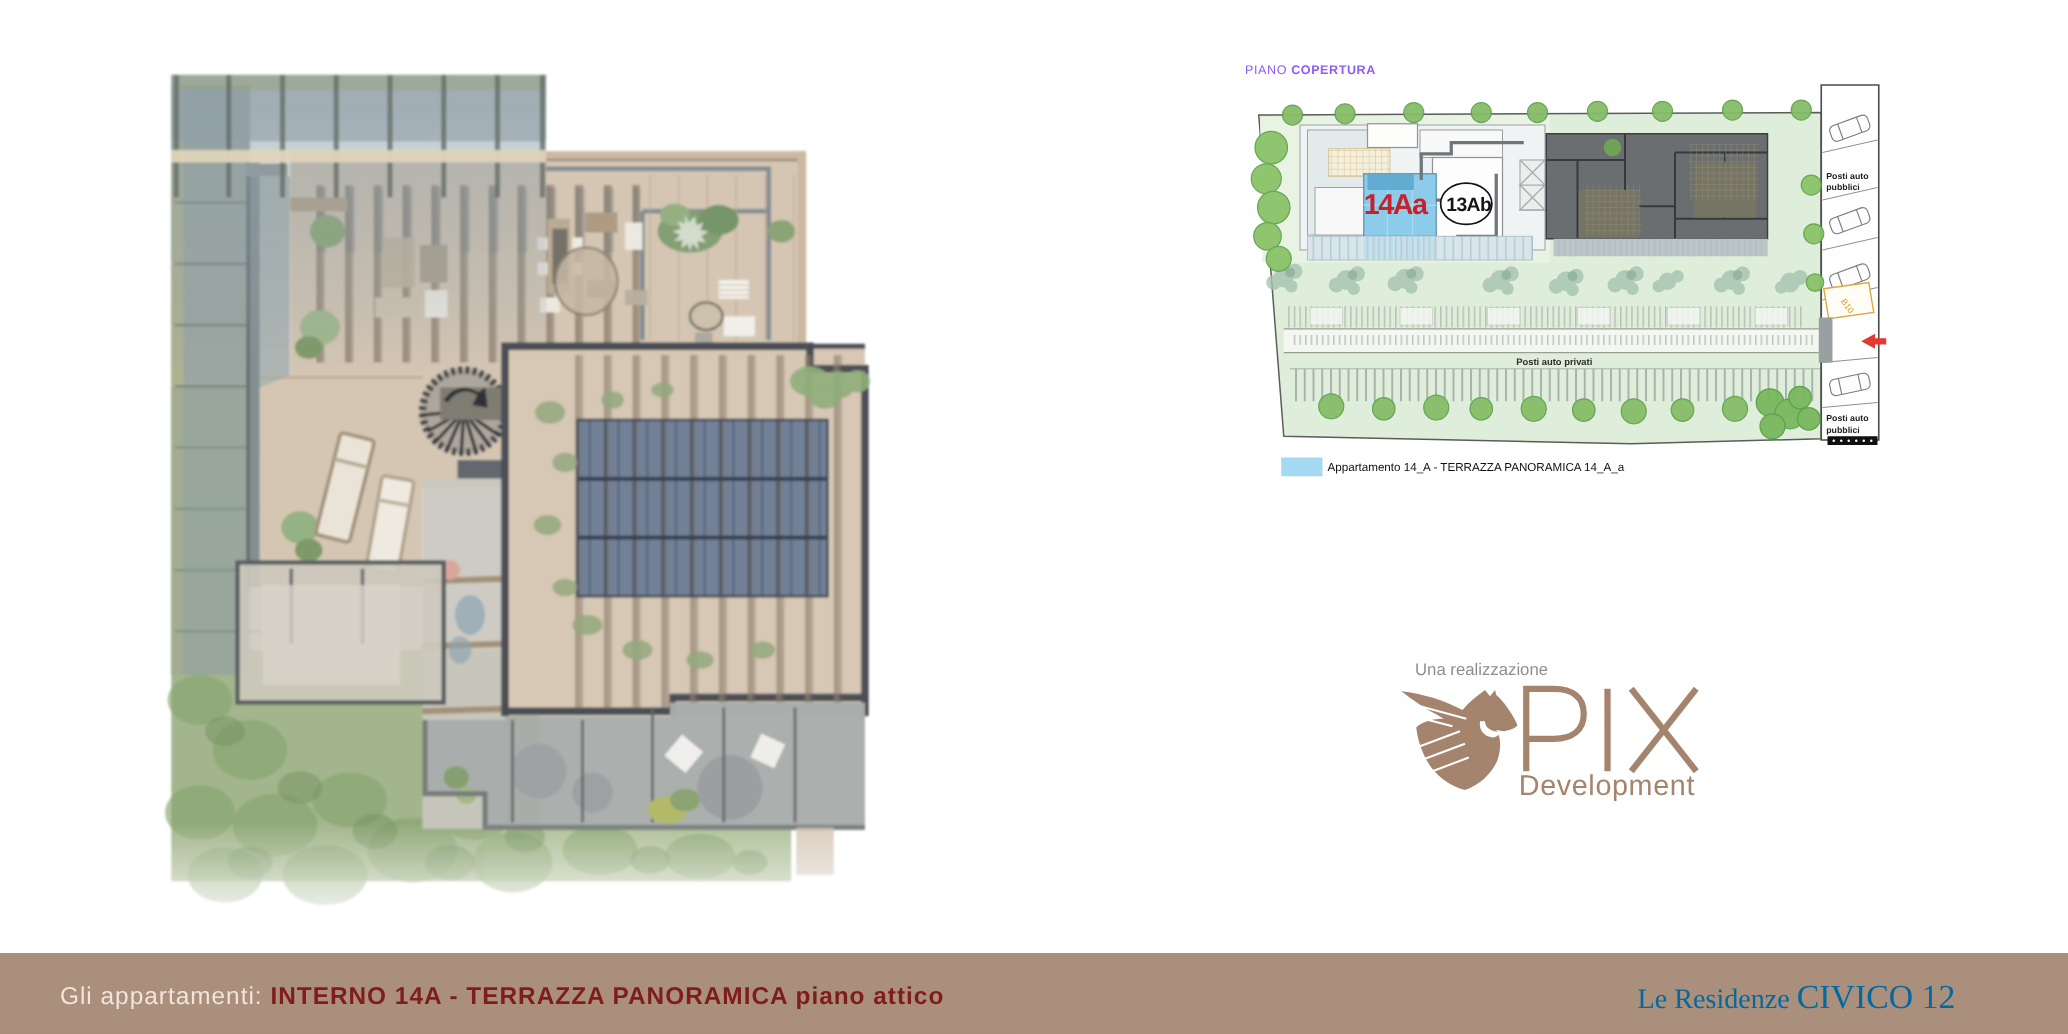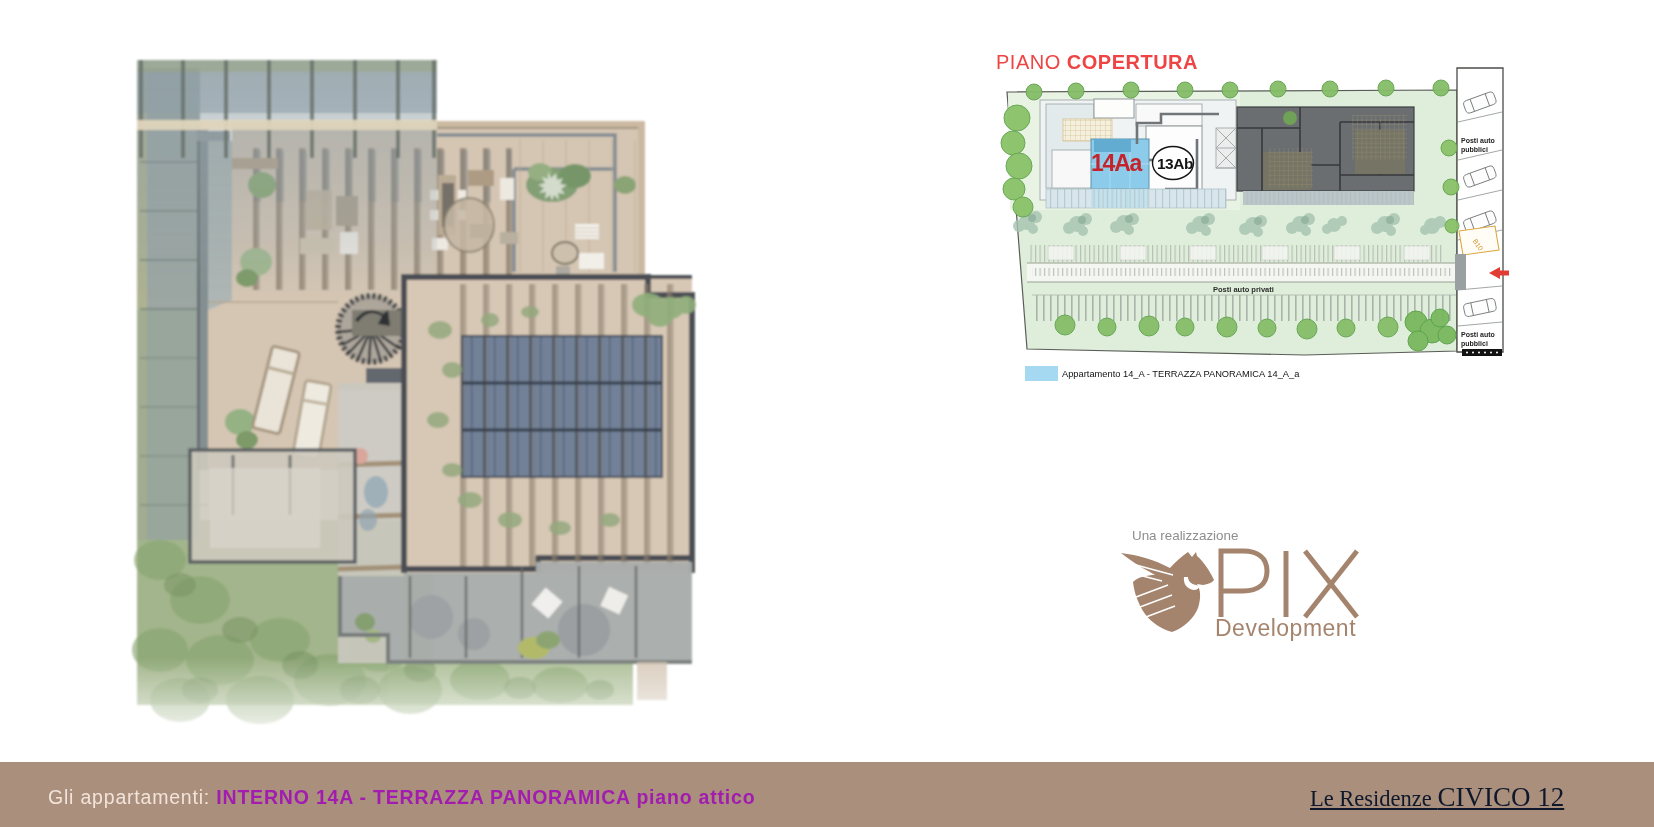--- a/index.html
+++ b/index.html
@@ -305,21 +305,21 @@
     <path d="M340,576 L340,635 L388,635 L388,662 L692,662" fill="none" stroke="#6f7573" stroke-width="4"></path>
 
     <rect x="637" y="662" width="30" height="38" fill="#cdbda9" opacity="0.8"></rect>
     <rect x="130" y="55" width="600" height="650" fill="#ffffff" opacity="0.05"></rect>
 
     <rect x="100" y="658" width="640" height="92" fill="url(#fadeWhite)"></rect>
     <rect x="100" y="744" width="640" height="46" fill="#ffffff"></rect>
   </g>
 </svg>
 
-<div class="abs" style="left:996px;top:51px;font-size:20px;letter-spacing:0.5px;color:#ef4444;font-weight:300;">PIANO <span style="font-weight:700;">COPERTURA</span></div>
+<div class="abs" style="left:996px;top:51px;font-size:10px;letter-spacing:0.5px;color:#8b5cf6;font-weight:300;">PIANO <span style="font-weight:700;">COPERTURA</span></div>
 
 <svg class="abs" style="left:1000px;top:55px" width="520" height="330" viewBox="1000 55 520 330">
   <defs>
     <pattern id="hatchV" width="7" height="26" patternUnits="userSpaceOnUse">
       <rect width="7" height="26" fill="none"></rect>
       <rect x="0" y="0" width="1.6" height="26" fill="#aab3ab"></rect>
     </pattern>
     <pattern id="hatchV2" width="4.5" height="9" patternUnits="userSpaceOnUse">
       <rect width="4.5" height="9" fill="none"></rect>
       <rect x="0" y="0" width="1.2" height="9" fill="#b4bbb2"></rect>
@@ -618,15 +618,15 @@
     <line x1="1286" y1="551" x2="1286" y2="617"></line>
     <line x1="1305" y1="551" x2="1357" y2="617"></line>
     <line x1="1357" y1="551" x2="1305" y2="617"></line>
   </g>
 
   <text x="1215" y="636" font-size="23" fill="#a5846e" font-family="Liberation Sans" letter-spacing="0.5">Development</text>
 </svg>
 
 <div class="abs" style="left:0;top:762px;width:1654px;height:65px;background:#aa8f7d;"></div>
 
-<div class="abs" style="left:48px;top:786px;font-size:19.5px;letter-spacing:0.8px;color:#f2e4da;">Gli appartamenti: <b style="color:#a21caf">INTERNO 14A - TERRAZZA PANORAMICA piano attico</b></div>
-
-<div class="abs" style="left:1310px;top:782px;font-size:22.5px;color:#0f172a;font-family:'Liberation Serif',serif;text-decoration:underline;">Le Residenze <span style="font-size:27px;">CIVICO 12</span></div>
+<div class="abs" style="left:48px;top:786px;font-size:19.5px;letter-spacing:0.8px;color:#f2e4da;">Gli appartamenti: <b style="color:#7f1d1d">INTERNO 14A - TERRAZZA PANORAMICA piano attico</b></div>
+
+<div class="abs" style="left:1310px;top:782px;font-size:22.5px;color:#0369a1;font-family:'Liberation Serif',serif;">Le Residenze <span style="font-size:27px;">CIVICO 12</span></div>
 
 </body></html>

